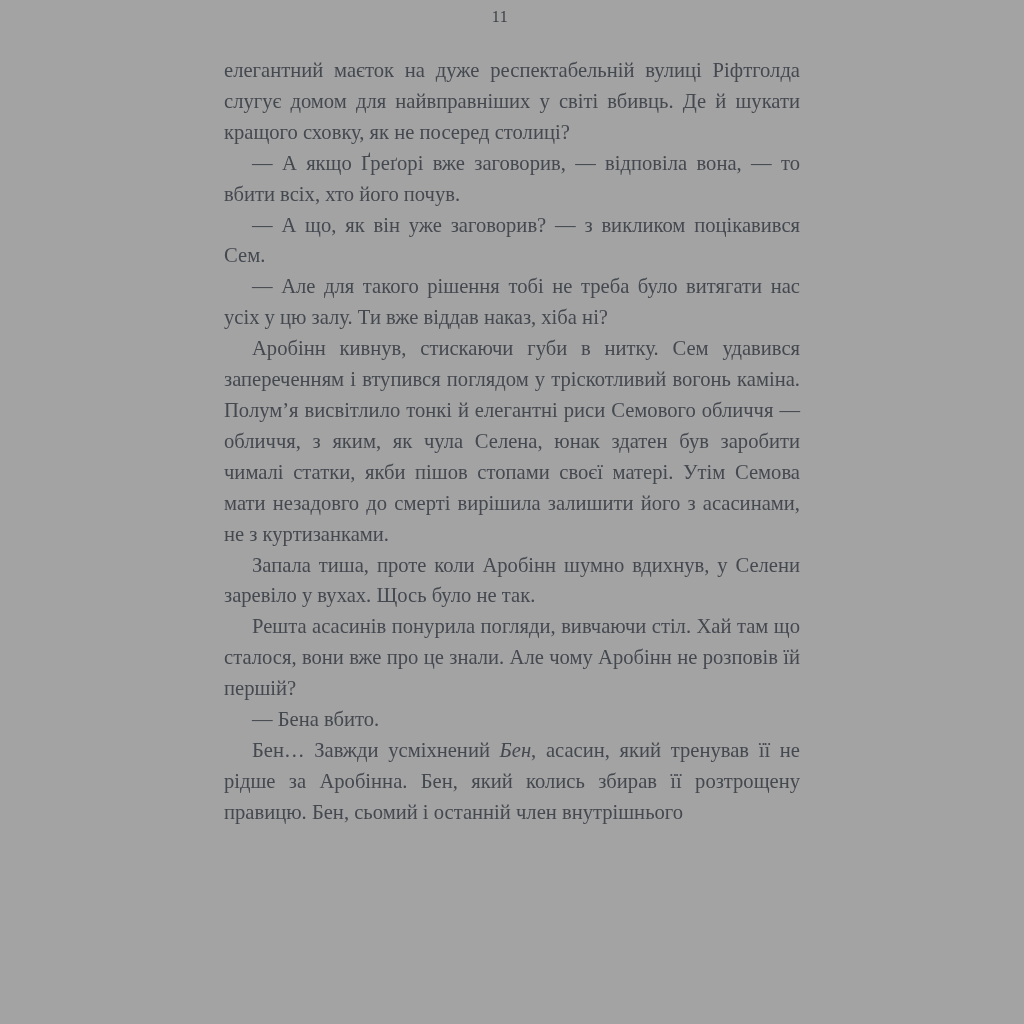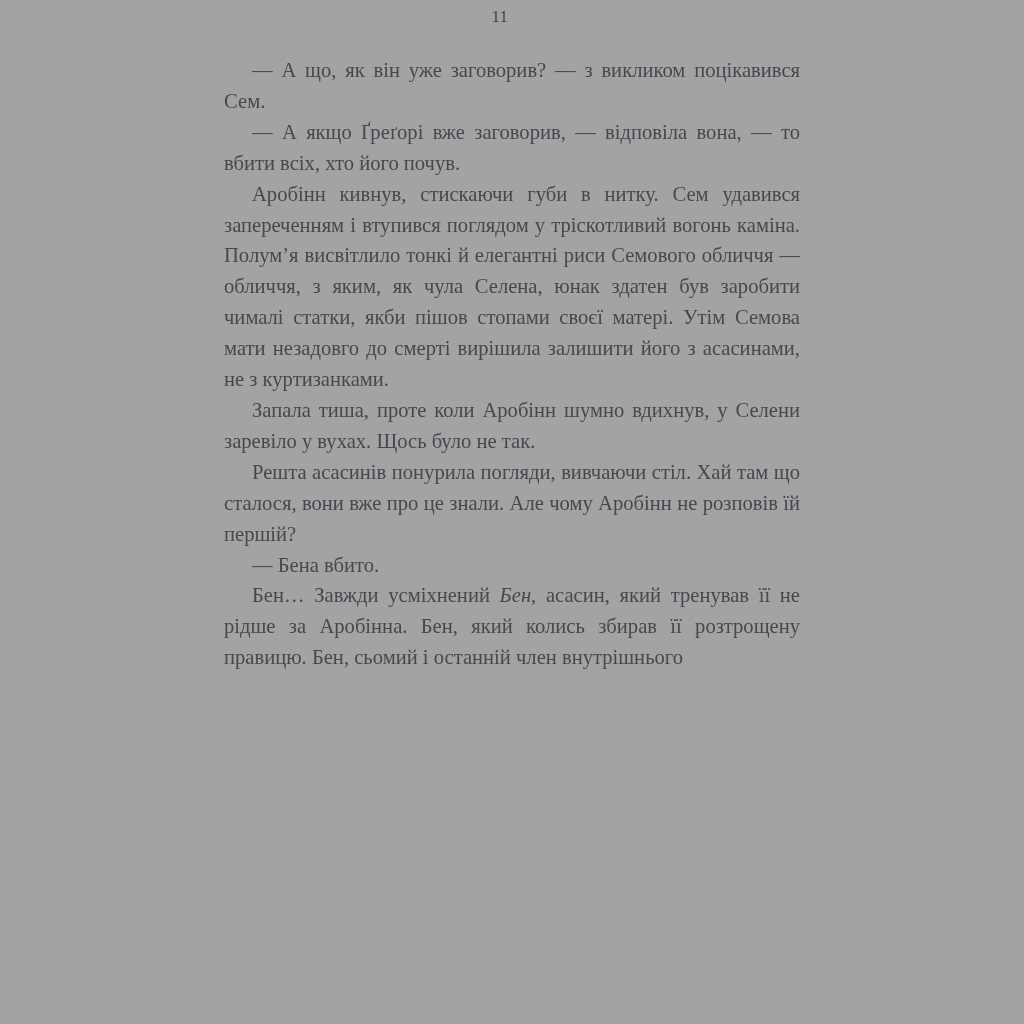--- a/index.html
+++ b/index.html
@@ -64,22 +64,24 @@
   }
 </style>
 </head>
 <body>
 
 <div class="page">
 
   <div class="folio">11</div>
 
   <div class="textblock" id="textblock">
+      <p style="text-indent: 0px;"><span>елегантний маєток на дуже респектабельній вулиці Ріфтголда слугує домом для найвправніших у світі вбивць. Де й шукати кращого сховку, як не посеред столиці?</span></p>
+      <p><span>— А якщо Ґреґорі вже заговорив, — відповіла вона, — то вбити всіх, хто його почув.</span></p>
       <p><span>— А що, як він уже заговорив? — з викликом поцікавився Сем.</span></p>
-      <p><span>— А якщо Ґреґорі вже заговорив, — відповіла вона, — то вбити всіх, хто його почув.</span></p>
+      <p><span>— Але для такого рішення тобі не треба було витягати нас усіх у цю залу. Ти вже віддав наказ, хіба ні?</span></p>
       <p><span>Аробінн кивнув, стискаючи губи в нитку. Сем удавився запереченням і втупився поглядом у тріскотливий вогонь каміна. Полум’я висвітлило тонкі й елегантні риси Семового обличчя — обличчя, з яким, як чула Селена, юнак здатен був заробити чималі статки, якби пішов стопами своєї матері. Утім Семова мати незадовго до смерті вирішила залишити його з асасинами, не з куртизанками.</span></p>
       <p><span>Запала тиша, проте коли Аробінн шумно вдихнув, у Селени заревіло у вухах. Щось було не так.</span></p>
       <p><span>Решта асасинів понурила погляди, вивчаючи стіл. Хай там що сталося, вони вже про це знали. Але чому Аробінн не розповів їй першій?</span></p>
       <p><span>— Бена вбито.</span></p>
       <p><span>Бен… Завжди усміхнений </span><i>Бен</i><span>, асасин, який тренував її не рідше за Аробінна. Бен, який колись збирав її розтрощену правицю. Бен, сьомий і останній член внутрішнього</span></p>
     </div>
 
 </div>
 
 </body></html>

